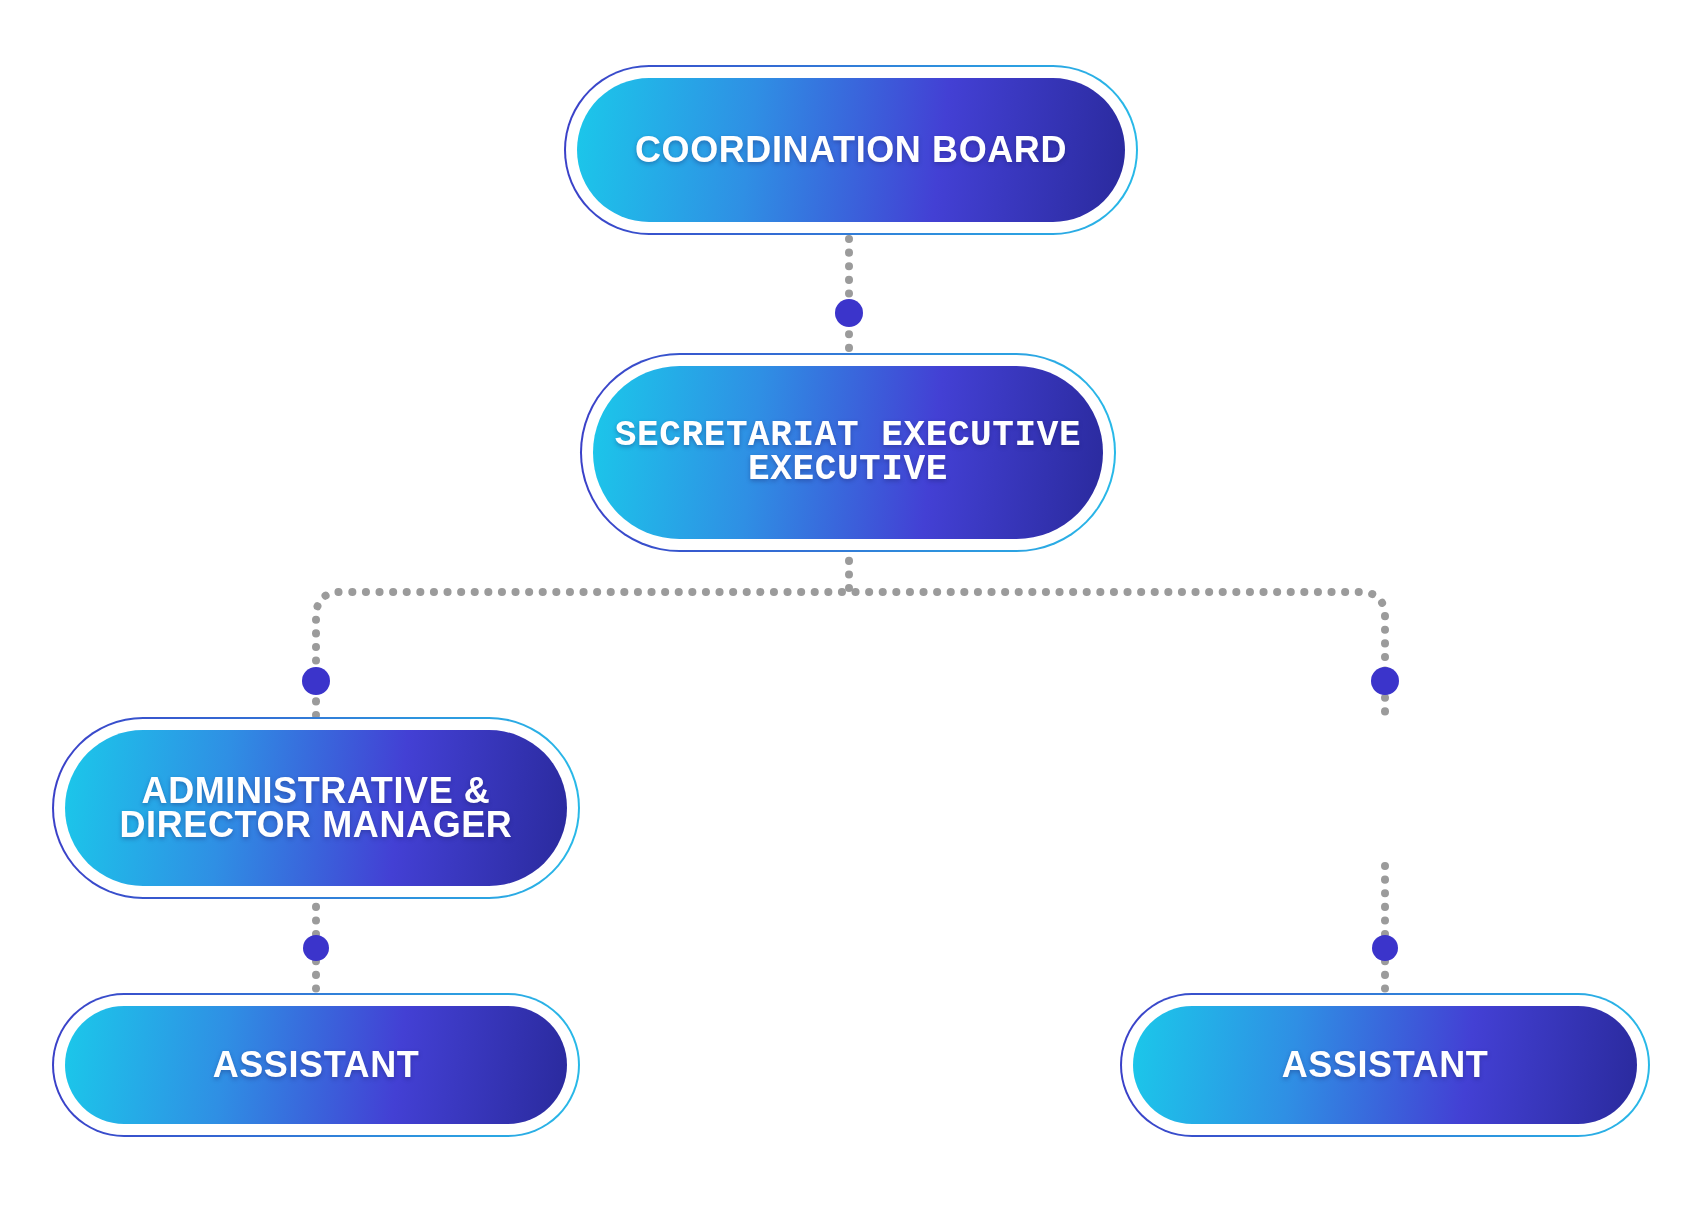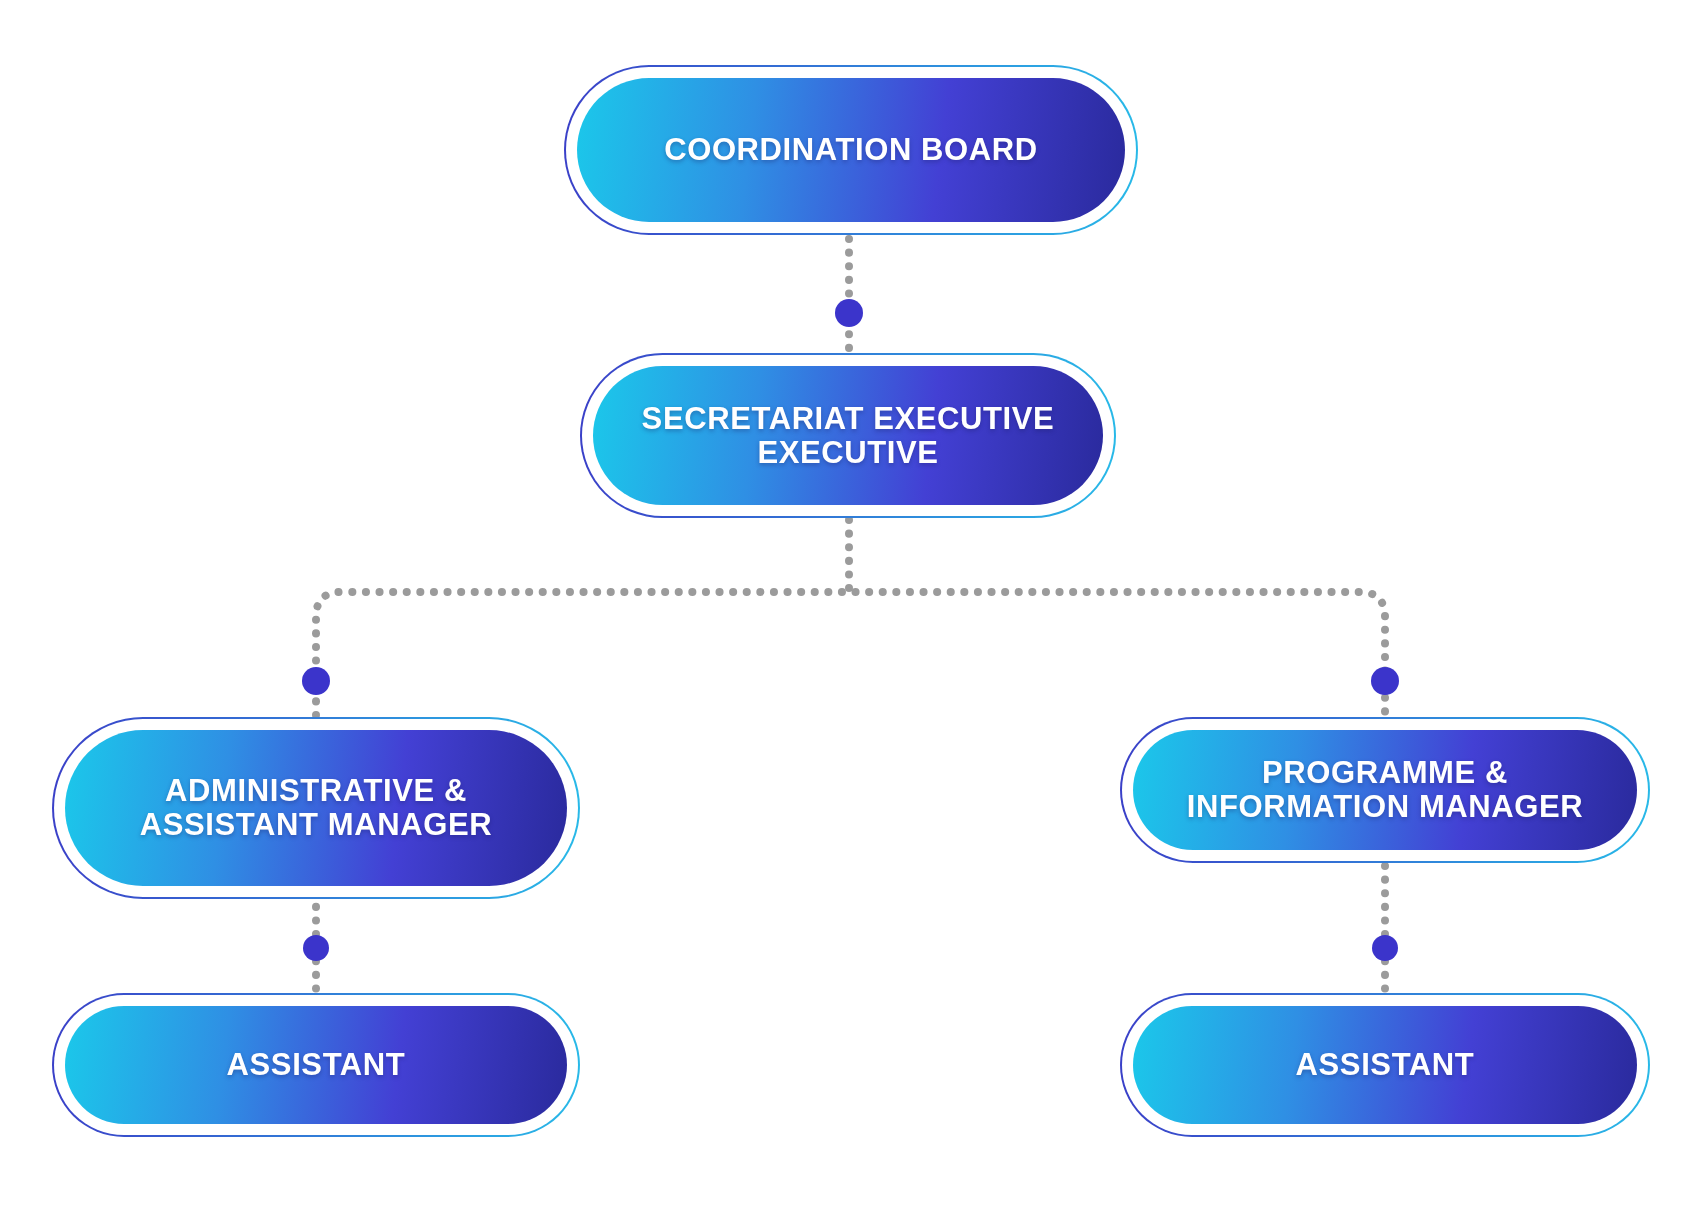--- a/index.html
+++ b/index.html
@@ -52,21 +52,21 @@
     background: linear-gradient(97deg, #1BC8EA 0%, #2F8FE4 32%, #4340D4 66%, #2A2A9D 100%);
     display: flex;
     flex-direction: column;
     align-items: center;
     justify-content: center;
     text-align: center;
   }
   .node-label-line {
     display: block;
     color: #ffffff;
-    font-size: 31px;
+    font-size: 36px;
     font-weight: 800;
     letter-spacing: 0.6px;
     line-height: 34px;
     text-shadow: 0 2px 4px rgba(25, 28, 95, 0.35);
     white-space: nowrap;
   }
   .node-label-line:empty { display: none; }
 </style>
 </head>
 <body>
@@ -94,52 +94,42 @@
     <div class="node-outline">
       <div class="node-gap">
         <div class="node-fill">
           <span class="node-label-line">COORDINATION BOARD</span>
 
         </div>
       </div>
     </div>
   </div>
 
-  <div class="node" style="left:580px; top:353px; width:536px; height:165px;">
+  <div class="node" style="left:580px; top:353px; width:536px; height:199px;font-family:Liberation Mono, monospace;">
     <div class="node-outline">
       <div class="node-gap">
         <div class="node-fill">
           <span class="node-label-line">SECRETARIAT EXECUTIVE</span>
           <span class="node-label-line">EXECUTIVE</span>
         </div>
       </div>
     </div>
   </div>
 
   <div class="node" style="left:52px; top:717px; width:528px; height:182px;">
     <div class="node-outline">
       <div class="node-gap">
         <div class="node-fill">
           <span class="node-label-line">ADMINISTRATIVE &amp;</span>
-          <span class="node-label-line">ASSISTANT MANAGER</span>
+          <span class="node-label-line">DIRECTOR MANAGER</span>
         </div>
       </div>
     </div>
   </div>
 
-  <div class="node" style="left:1120px; top:717px; width:530px; height:146px;">
-    <div class="node-outline">
-      <div class="node-gap">
-        <div class="node-fill">
-          <span class="node-label-line">PROGRAMME &amp;</span>
-          <span class="node-label-line">INFORMATION MANAGER</span>
-        </div>
-      </div>
-    </div>
-  </div>
 
   <div class="node" style="left:52px; top:993px; width:528px; height:144px;">
     <div class="node-outline">
       <div class="node-gap">
         <div class="node-fill">
           <span class="node-label-line">ASSISTANT</span>
 
         </div>
       </div>
     </div>

